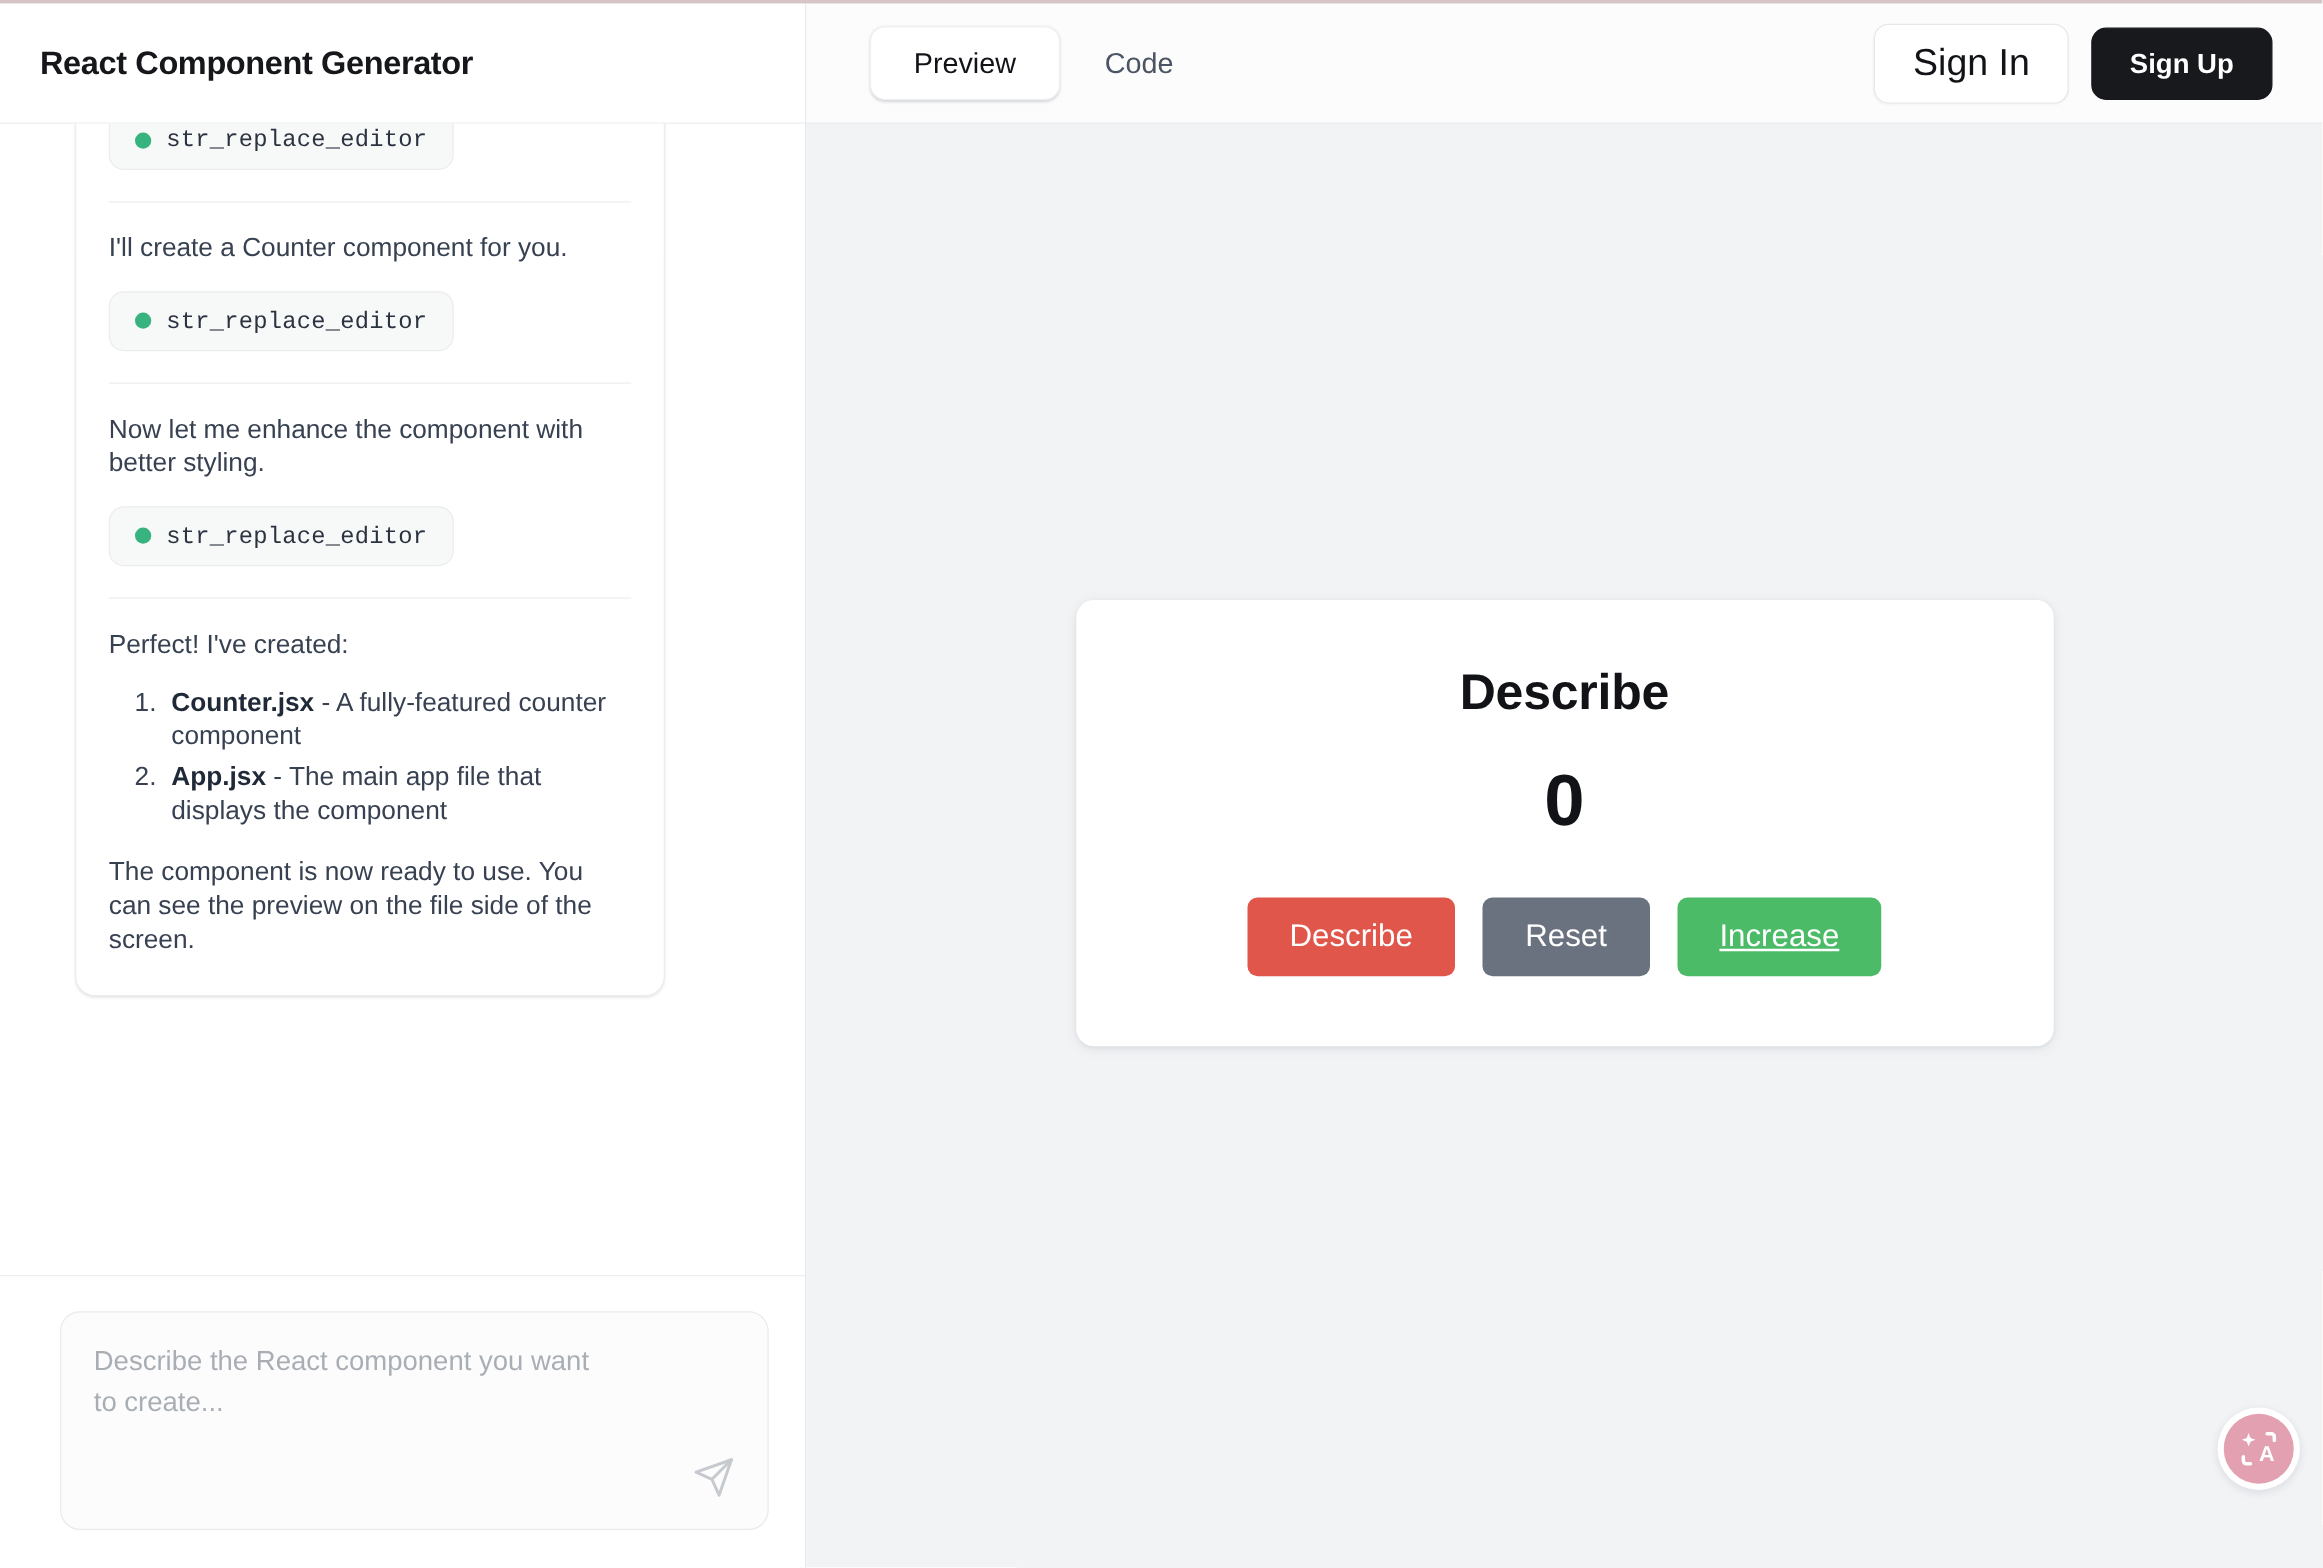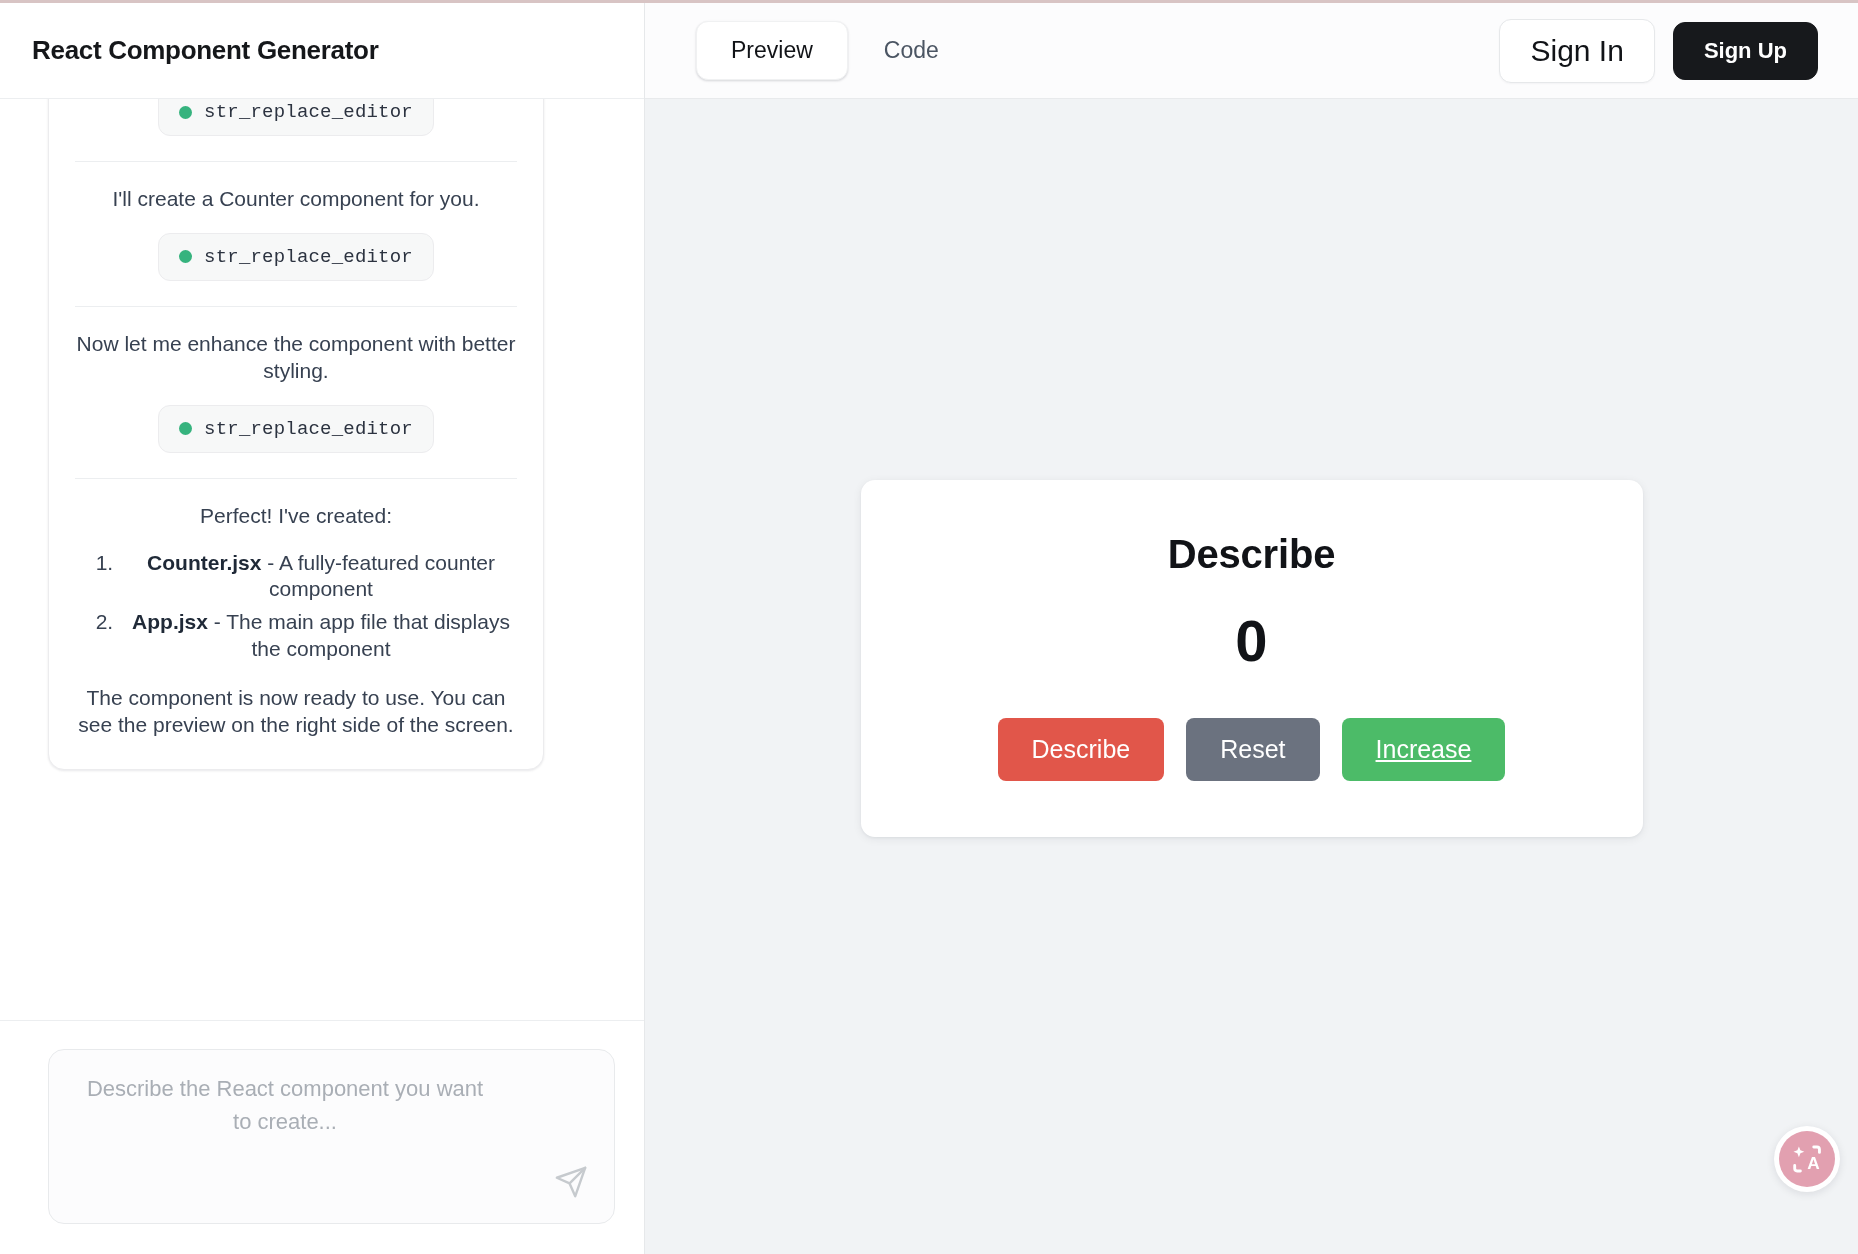--- a/index.html
+++ b/index.html
@@ -23,21 +23,20 @@
 
   
   .left-panel {
     width: 645px;
     height: 100%;
     background: #ffffff;
     display: flex;
     flex-direction: column;
     border-right: 1px solid #e6e8ea;
     position: relative;
-    text-align: center;
   }
 
   .left-header {
     height: 96px;
     flex: 0 0 96px;
     display: flex;
     align-items: center;
     padding: 0 32px;
     border-bottom: 1px solid #eceef0;
     background: #ffffff;
@@ -47,21 +46,21 @@
     font-size: 26px;
     font-weight: 700;
     color: #15171a;
     letter-spacing: -0.3px;
   }
 
   .chat-scroll {
     flex: 1 1 auto;
     overflow: hidden;
     position: relative;
-    padding: 0 18px;
+    padding: 0 30px;
   }
 
   .msg-card {
     margin-top: -42px;          
     margin-left: 30px;
     margin-right: 82px;
     background: #ffffff;
     border: 1px solid #ececee;
     border-radius: 16px;
     box-shadow: 0 1px 3px rgba(16,24,40,.06), 0 1px 2px rgba(16,24,40,.04);
@@ -348,21 +347,21 @@
 
         <ol class="msg-list">
           <li>
             <b>Counter.jsx</b><span> - A fully-featured counter component</span>
           </li>
           <li>
             <b>App.jsx</b><span> - The main app file that displays the component</span>
           </li>
         </ol>
 
-        <div class="msg-closing">The component is now ready to use. You can see the preview on the right side of the screen.</div>
+        <div class="msg-closing">The component is now ready to use. You can see the preview on the file side of the screen.</div>
       </div>
 
     </div>
 
     <div class="composer-wrap">
       <div class="composer">
         <div class="composer-placeholder">Describe the React component you want to create...</div>
         <span class="send-icon">
           <svg viewBox="0 0 24 24" fill="none" stroke="currentColor" stroke-width="1.7" stroke-linecap="round" stroke-linejoin="round">
             <path d="M22 2 11 13"></path>

